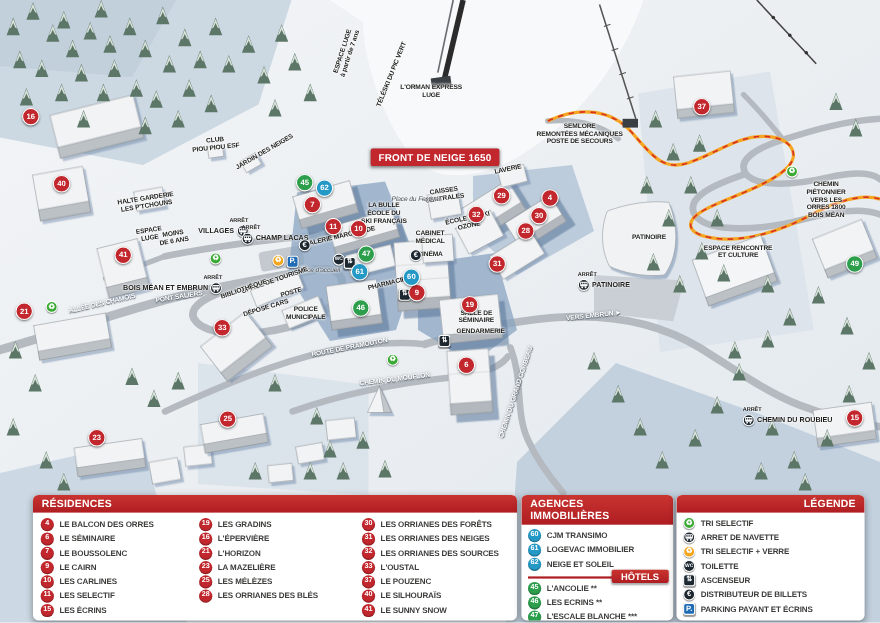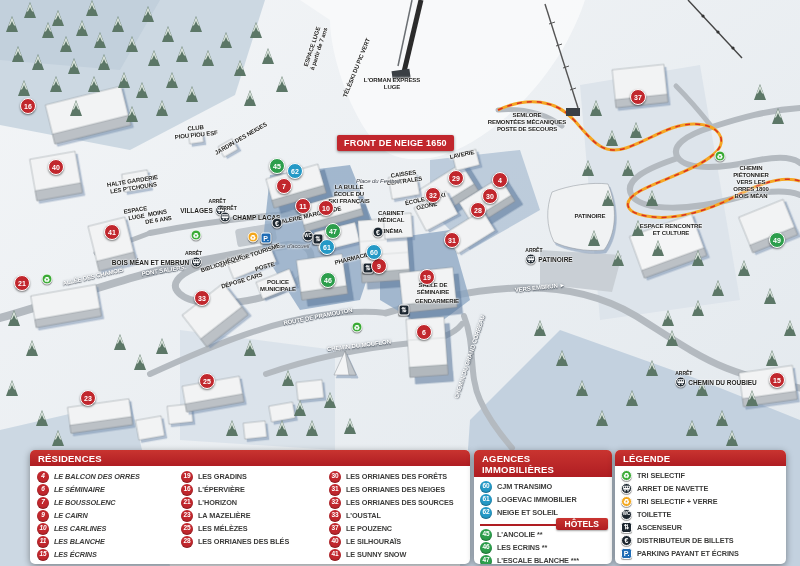--- a/index.html
+++ b/index.html
@@ -44,28 +44,28 @@
   .ptitle{background:linear-gradient(#c93430,#af1d22);color:#fff;font-weight:bold;
     font-size:9.5px;padding:2.5px 8px;letter-spacing:.2px;}
   .prow{display:flex;align-items:center;gap:5px;height:13px;}
   .pnum{width:12px;height:12px;border-radius:50%;color:#fff;font-size:6.5px;
     font-weight:bold;display:flex;align-items:center;justify-content:center;
     flex:0 0 12px;line-height:1;box-shadow:inset 0 -1px 1px rgba(0,0,0,.3);}
   .plbl{font-size:7.3px;font-weight:bold;color:#3c3c3b;white-space:nowrap;letter-spacing:-.1px;}
   #panel-residences{left:30px;width:440px;}
   #res-cols{display:flex;gap:8px;padding:4px 7px;}
   .rescol{display:flex;flex-direction:column;}
-  .rescol:nth-child(1){width:136px;font-style:italic;}.rescol:nth-child(2){width:140px;}
+  .rescol:nth-child(1){width:136px;}.rescol:nth-child(2){width:140px;}
   #panel-agences{left:474px;width:138px;}
   #panel-agences .rows,#panel-legende .rows{padding:3px 6px;display:flex;flex-direction:column;}
   .hotdiv{position:relative;border-top:2px solid #af1d22;margin:5px 0 2px;}
   .hottag{position:absolute;right:-2px;top:-8px;background:linear-gradient(#c93430,#af1d22);
     color:#fff;font-weight:bold;font-size:8.5px;padding:1px 9px;border-radius:2px;
     box-shadow:0 1px 2px rgba(0,0,0,.35);}
-  #panel-legende{left:615px;width:171px;}
+  #panel-legende{left:615px;width:171px;text-align:right;}
 </style>
 </head>
 <body>
 
 <svg id="terrain" width="800" height="566" viewBox="0 0 800 566">
   <defs>
     <linearGradient id="snow" x1="0" y1="0" x2="1" y2="1">
       <stop offset="0" stop-color="#f3f5f7"></stop>
         <stop offset="1" stop-color="#e2e8ed"></stop>
     </linearGradient>
@@ -575,21 +575,21 @@
         <div class="prow">
           <span class="pnum" style="background: rgb(193, 39, 45);">9</span>
           <span class="plbl">LE CAIRN</span>
         </div>
         <div class="prow">
           <span class="pnum" style="background: rgb(193, 39, 45);">10</span>
           <span class="plbl">LES CARLINES</span>
         </div>
         <div class="prow">
           <span class="pnum" style="background: rgb(193, 39, 45);">11</span>
-          <span class="plbl">LES BLANCHE</span>
+          <span class="plbl">LES SELECTIF</span>
         </div>
         <div class="prow">
           <span class="pnum" style="background: rgb(193, 39, 45);">15</span>
           <span class="plbl">LES ÉCRINS</span>
         </div>
       </div>
       <div class="rescol">
         <div class="prow">
           <span class="pnum" style="background: rgb(193, 39, 45);">19</span>
           <span class="plbl">LES GRADINS</span>

